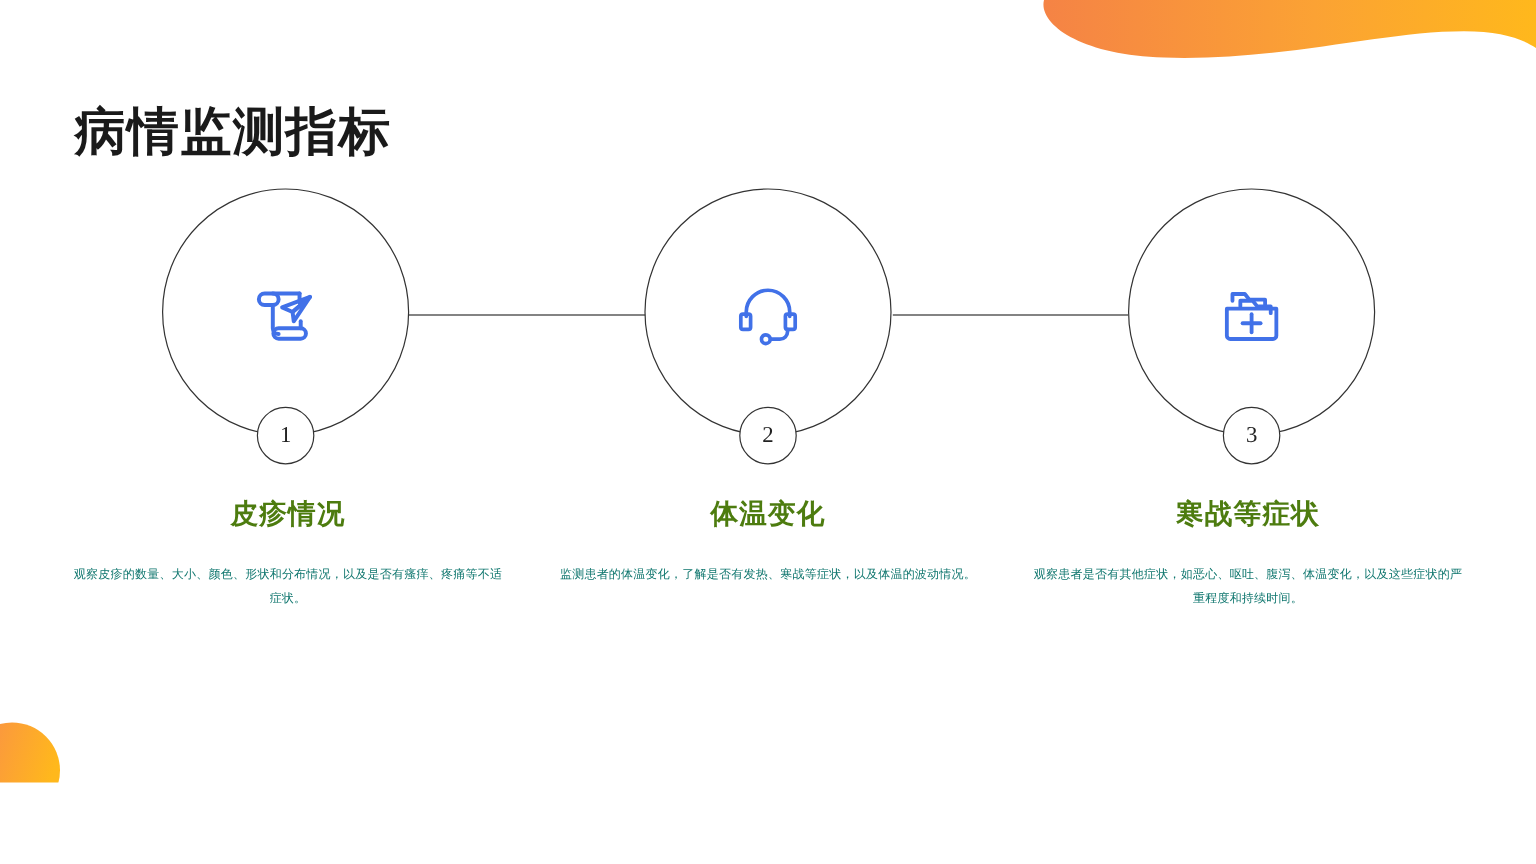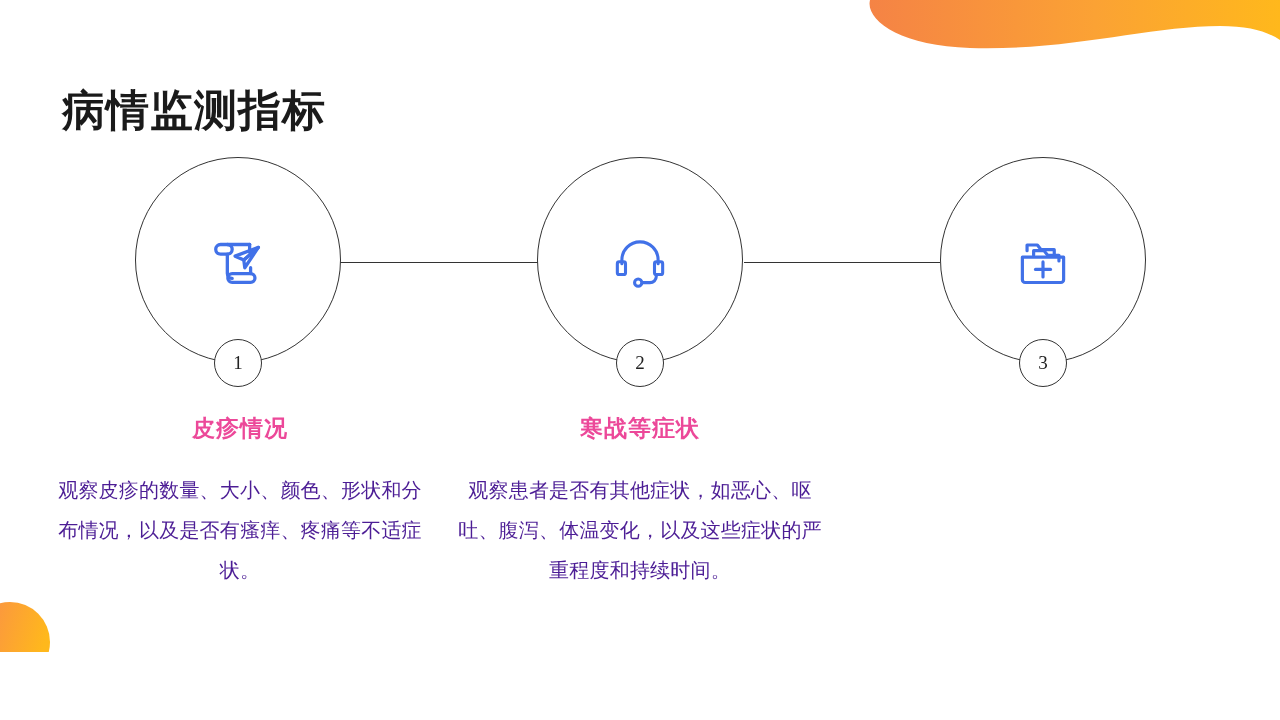--- a/index.html
+++ b/index.html
@@ -136,28 +136,28 @@
     box-sizing: border-box;
     text-align: center;
   }
   .col-1 { margin-left: 40px; }
   .col-2 { margin-left: 0px; }
   .col-3 { margin-left: 0px; }
 
   .col-heading {
     font-size: 23px;
     font-weight: bold;
-    color: #ec4899;
+    color: #4d7c0f;
     letter-spacing: 1px;
     margin: 0 0 27px 0;
     line-height: 1.2;
   }
   .col-body {
-    font-size: 20px;
-    color: #4c1d95;
+    font-size: 10px;
+    color: #0f766e;
     line-height: 2.0;
     margin: 0;
     text-align: center;
     letter-spacing: 0.2px;
   }
 </style>
 </head>
 <body>
 
 <div class="slide">
@@ -245,19 +245,23 @@
       <div class="num-badge">3</div>
     </div>
 
   </div>
 
   <div class="columns">
     <div class="col col-1">
       <div class="col-heading">皮疹情况</div>
       <p class="col-body">观察皮疹的数量、大小、颜色、形状和分布情况，以及是否有瘙痒、疼痛等不适症状。</p>
     </div>
+    <div class="col col-2">
+      <div class="col-heading">体温变化</div>
+      <p class="col-body">监测患者的体温变化，了解是否有发热、寒战等症状，以及体温的波动情况。</p>
+    </div>
     <div class="col col-3">
       <div class="col-heading">寒战等症状</div>
       <p class="col-body">观察患者是否有其他症状，如恶心、呕吐、腹泻、体温变化，以及这些症状的严重程度和持续时间。</p>
     </div>
   </div>
 
 </div>
 
 </body></html>

